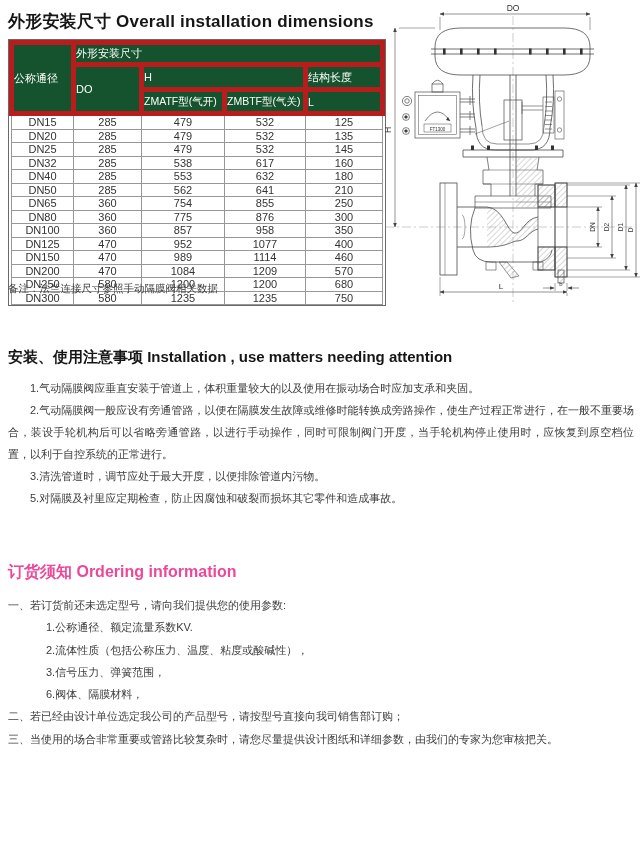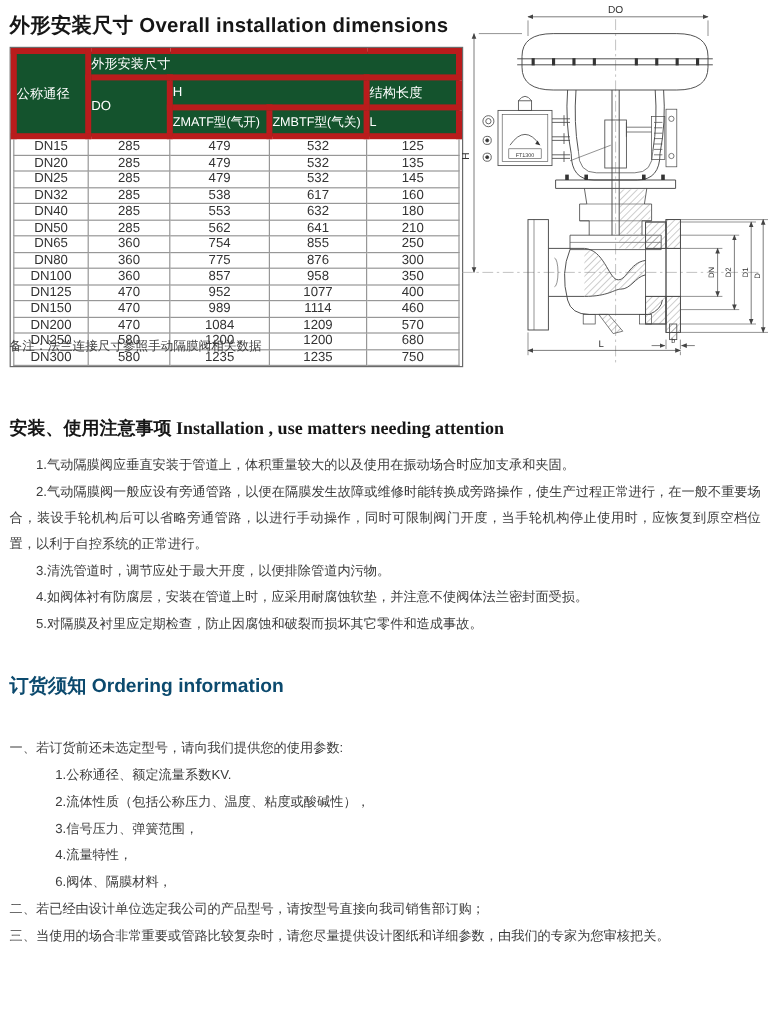--- a/index.html
+++ b/index.html
@@ -14,25 +14,25 @@
   table.dims tr.h1 th { height:22px; }
   table.dims tr.h2 th { height:25px; }
   table.dims tr.h3 th { height:24px; font-size:10.5px; }
   table.dims td { background:#fff; color:#333; font-size:11px; text-align:center; height:12.8px; padding:0; border:1px solid #979797; line-height:12.5px; }
   .note { position:absolute; left:8px; top:282px; font-size:10.5px; color:#3d3d3d; }
 
   .drawing { position:absolute; left:383px; top:0px; }
   .drawing text { fill:#333; stroke:none; }
 
   .sec2 { position:absolute; left:8px; top:348px; width:626px; }
-  .sec2-title { font-size:15px; font-weight:bold; color:#161616; margin-bottom:10px;font-family:Liberation Serif, serif; }
+  .sec2-title { font-size:15px; font-weight:bold; color:#161616; margin-bottom:10px; }
   .sec2 .para { font-size:11px; color:#3c3c3c; line-height:22px; text-indent:22px; text-align:justify; }
 
   .sec3 { position:absolute; left:8px; top:562px; width:626px; }
-  .sec3-title { font-size:16px; font-weight:bold; color:#0c4a6e; margin-bottom:30px; }
+  .sec3-title { font-size:16px; font-weight:bold; color:#ec4899; margin-bottom:11px; }
   .sec3 .line { font-size:11px; color:#3c3c3c; line-height:22.3px; }
   .sec3 .intro { padding-left:30px; }
   .sec3 .sub { padding-left:38px; }
 </style>
 </head>
 <body>
 
 <div class="page">
 
   <div class="sec1-title">外形安装尺寸 Overall installation dimensions</div>
@@ -359,32 +359,30 @@
     <text x="178" y="286" font-size="6" text-anchor="middle">b</text>
     <text x="54.5" y="130.5" font-size="4.5" text-anchor="middle">FT1300</text>
   </svg>
 
   <div class="sec2">
     <div class="sec2-title">安装、使用注意事项 Installation , use matters needing attention</div>
     <div id="sec2-items">
         <div class="para">1.气动隔膜阀应垂直安装于管道上，体积重量较大的以及使用在振动场合时应加支承和夹固。</div>
         <div class="para">2.气动隔膜阀一般应设有旁通管路，以便在隔膜发生故障或维修时能转换成旁路操作，使生产过程正常进行，在一般不重要场合，装设手轮机构后可以省略旁通管路，以进行手动操作，同时可限制阀门开度，当手轮机构停止使用时，应恢复到原空档位置，以利于自控系统的正常进行。</div>
         <div class="para">3.清洗管道时，调节应处于最大开度，以便排除管道内污物。</div>
-        <div class="para">4.如阀体衬有防腐层，安装在管道上时，应采用耐腐蚀软垫，并注意不使阀体法兰密封面受损。</div>
         <div class="para">5.对隔膜及衬里应定期检查，防止因腐蚀和破裂而损坏其它零件和造成事故。</div>
       </div>
   </div>
 
   <div class="sec3">
     <div class="sec3-title">订货须知 Ordering information</div>
     <div class="line">一、若订货前还未选定型号，请向我们提供您的使用参数:</div>
     <div id="sec3-subs">
         <div class="line sub">1.公称通径、额定流量系数KV.</div>
         <div class="line sub">2.流体性质（包括公称压力、温度、粘度或酸碱性），</div>
         <div class="line sub">3.信号压力、弹簧范围，</div>
-        <div class="line sub">4.流量特性，</div>
         <div class="line sub">6.阀体、隔膜材料，</div>
       </div>
     <div class="line">二、若已经由设计单位选定我公司的产品型号，请按型号直接向我司销售部订购；</div>
     <div class="line">三、当使用的场合非常重要或管路比较复杂时，请您尽量提供设计图纸和详细参数，由我们的专家为您审核把关。</div>
   </div>
 
 </div>
 
 </body></html>

